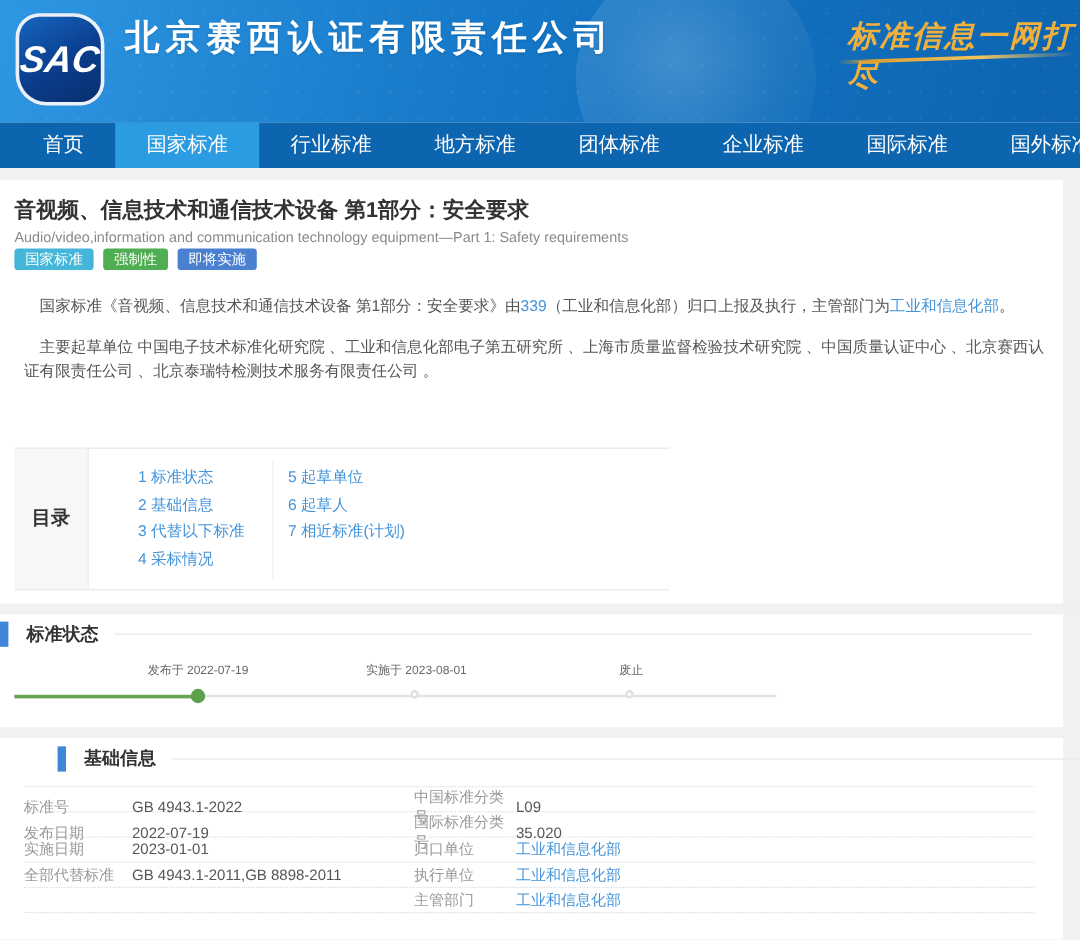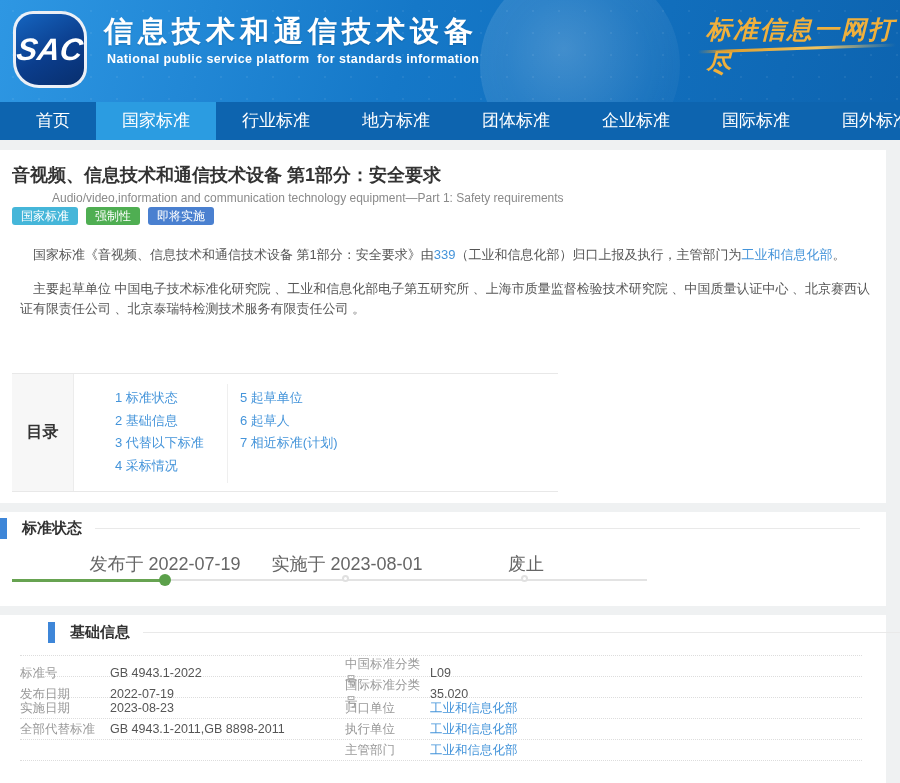--- a/index.html
+++ b/index.html
@@ -37,21 +37,21 @@
   .nav { position:absolute; top:102px; left:0; width:900px; height:38px;
     background:#0d64af; display:flex; padding-left:10px; list-style:none; }
   .nav-item { padding:0 26px; line-height:38px; color:#fff; font-size:17px;
     cursor:pointer; white-space:nowrap; }
   .nav-item.active { background:#2b9ce1; }
 
   
   .content { position:absolute; top:150px; left:0; width:886px; height:633px; background:#fff; }
 
   .std-title   { position:absolute; left:12px; top:13px;  font-size:18px; font-weight:bold; color:#333; }
-  .std-title-en{ position:absolute; left:12px; top:41px;  font-size:12px; color:#8a8a8a;margin-left:40px; }
+  .std-title-en{ position:absolute; left:12px; top:41px;  font-size:12px; color:#8a8a8a; }
   .badges { position:absolute; left:12px; top:57px; display:flex; gap:8px; }
   .badge { color:#fff; font-size:12px; line-height:18px; padding:0 9px; border-radius:3px; }
 
   .para { position:absolute; left:20px; width:852px; font-size:13px; color:#555;
     line-height:20px; text-indent:1em; }
   .para a, a.lnk { color:#4494da; text-decoration:none; cursor:pointer; }
   #p1 { top:95px; } #p2 { top:129px; } #p3 { top:177px; }
 
   
   .toc { position:absolute; left:12px; top:223px; width:546px; height:119px;
@@ -69,21 +69,21 @@
   .sec-head { position:absolute; left:0; width:809px; height:22px; }
   .sec-bar  { position:absolute; left:0; top:0; width:7px; height:21px; background:#3e86d8; }
   .sec-title{ position:absolute; left:22px; top:1px; font-size:15px; font-weight:bold; color:#333; }
   .sec-line { position:absolute; left:95px; top:10px; width:765px; height:1px; background:#e9e9e9; }
   #sec-status { top:368px; } #sec-basic { top:472px;margin-left:48px; }
 
   
   .timeline { position:absolute; left:12px; top:400px; width:650px; height:45px; }
   .tl-track { position:absolute; left:0; top:29px; width:635px; height:2px; background:#e3e3e3; }
   .tl-green { position:absolute; left:0; top:28.5px; width:153px; height:3px; background:#67a351; }
-  .tl-label { position:absolute; top:2px; transform:translateX(-50%); font-size:18px;
+  .tl-label { position:absolute; top:2px; transform:translateX(-50%); font-size:10px;
     color:#666; white-space:nowrap; }
   .tl-dot-done { position:absolute; top:24px; width:12px; height:12px; border-radius:50%;
     background:#5ba04a; margin-left:-6px; }
   .tl-dot-pend { position:absolute; top:24.5px; width:7px; height:7px; border-radius:50%;
     background:#fff; border:2px solid #e0e0e0; margin-left:-5.5px; }
 
   
   .b-table { position:absolute; left:20px; top:505px; width:842px; border-top:1px dotted #ddd; }
   .b-row { display:grid; grid-template-columns:90px 235px 85px 1fr; height:21px;
     align-items:center; border-bottom:1px dotted #ddd; font-size:12.5px; }
@@ -97,22 +97,21 @@
 <body>
 
 <div class="page">
 
   <div class="hdr">
     <div class="dots"></div>
     <div class="globe"></div>
     <div class="logo">
       <span>SAC</span>
     </div>
-    <div class="t-cn">信息技术和通信技术设备</div>
-    <div class="t-en">National public service platform  for standards information</div>
+    <div class="t-cn">北京赛西认证有限责任公司</div>
     <div class="slogan">标准信息一网打尽</div>
     <div class="slogan-line"></div>
   </div>
 
   <ul class="nav" id="nav-list">
       <li class="nav-item">首页</li>
       <li class="nav-item active">国家标准</li>
       <li class="nav-item">行业标准</li>
       <li class="nav-item">地方标准</li>
       <li class="nav-item">团体标准</li>
@@ -180,21 +179,21 @@
           <div class="b-val">L09</div>
         </div>
         <div class="b-row">
           <div class="b-lab">发布日期</div>
           <div class="b-val">2022-07-19</div>
           <div class="b-lab">国际标准分类号</div>
           <div class="b-val">35.020</div>
         </div>
         <div class="b-row">
           <div class="b-lab">实施日期</div>
-          <div class="b-val">2023-08-23</div>
+          <div class="b-val">2023-01-01</div>
           <div class="b-lab">归口单位</div>
           <div class="b-val"><a class="lnk">工业和信息化部</a></div>
         </div>
         <div class="b-row">
           <div class="b-lab">全部代替标准</div>
           <div class="b-val">GB 4943.1-2011,GB 8898-2011</div>
           <div class="b-lab">执行单位</div>
           <div class="b-val"><a class="lnk">工业和信息化部</a></div>
         </div>
         <div class="b-row">

